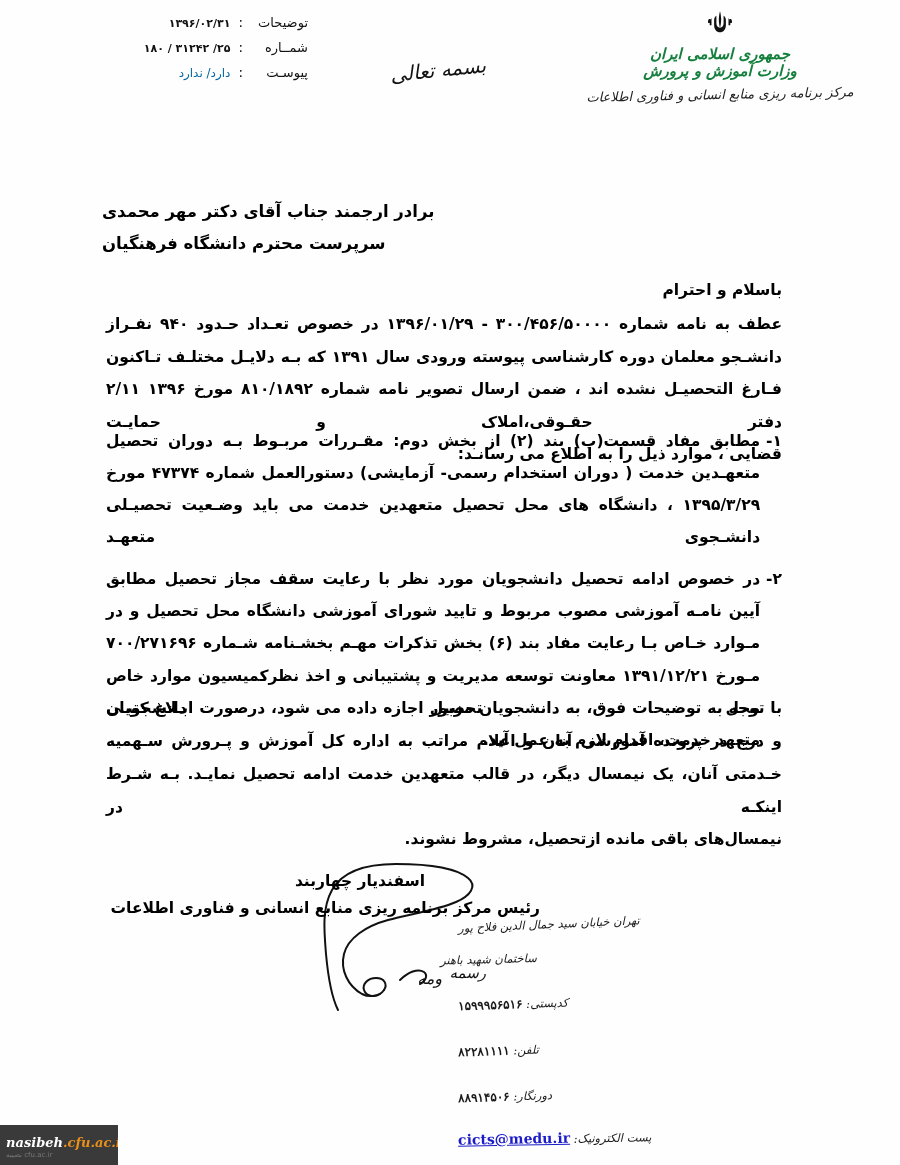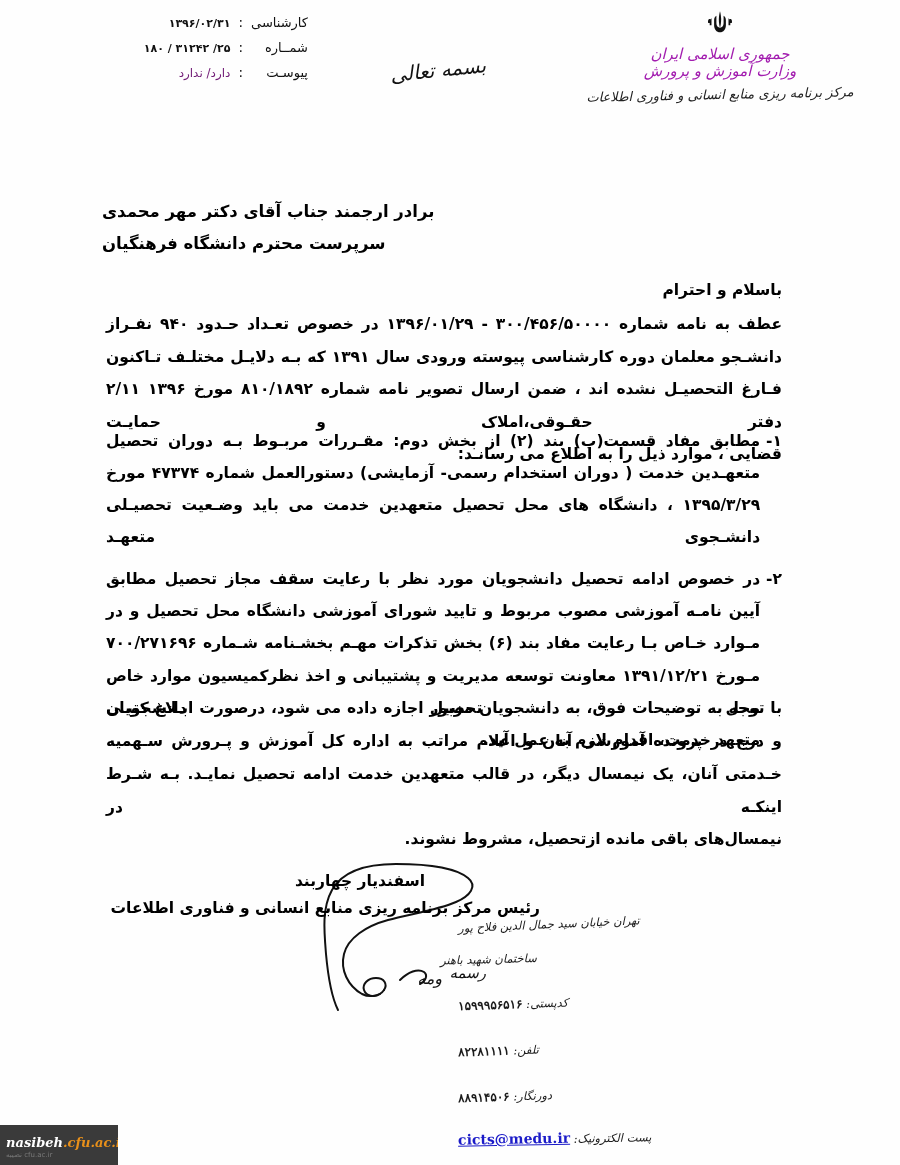--- a/index.html
+++ b/index.html
@@ -37,23 +37,23 @@
     text-align: center;
   }
   .emblem {
     display: block;
     margin: 0 auto 2px auto;
     width: 34px;
     height: 36px;
   }
   .org-line1, .org-line2 {
     font-family: "DejaVu Serif", "Liberation Serif", serif;
-    font-weight: normal;
-    font-style: italic;
-    color: #a21caf;
+    font-weight: bold;
+    font-style: italic;
+    color: #15803d;
     letter-spacing: -0.5px;
     line-height: 1.15;
   }
   .org-line1 { font-size: 15px; }
   .org-line2 { font-size: 15px; }
   .org-center {
     margin-top: 6px;
     font-family: "DejaVu Serif", "Liberation Serif", serif;
     font-style: italic;
     font-size: 13px;
@@ -100,21 +100,21 @@
   .meta-value {
     font-weight: bold;
     font-size: 11px;
     direction: ltr;
     unicode-bidi: embed;
   }
   .meta-row.attach .meta-label { letter-spacing: 1.2px; }
   .meta-row.attach .meta-value {
     font-weight: normal;
     font-size: 12px;
-    color: #701a75;
+    color: #0369a1;
     direction: rtl;
   }
 
   
   .addressee {
     position: absolute;
     top: 196px;
     right: 118px;
     width: 680px;
     text-align: left;
@@ -327,21 +327,21 @@
       </svg>
       <div class="org-line1">جمهوری اسلامی ایران</div>
       <div class="org-line2">وزارت آموزش و پرورش</div>
       <div class="org-center">مرکز برنامه ریزی منابع انسانی و فناوری اطلاعات</div>
     </div>
 
     <div class="besmeh">بسمه تعالی</div>
 
     <div class="meta">
       <div class="meta-row">
-        <span class="meta-label">کارشناسی</span>
+        <span class="meta-label">توضیحات</span>
         <span class="meta-colon">:</span>
         <span class="meta-value">۱۳۹۶/۰۲/۳۱</span>
       </div>
       <div class="meta-row">
         <span class="meta-label">شمــاره</span>
         <span class="meta-colon">:</span>
         <span class="meta-value">۱۸۰ / ۳۱۲۴۲ /۲۵</span>
       </div>
       <div class="meta-row attach">
         <span class="meta-label">پیوسـت</span>

